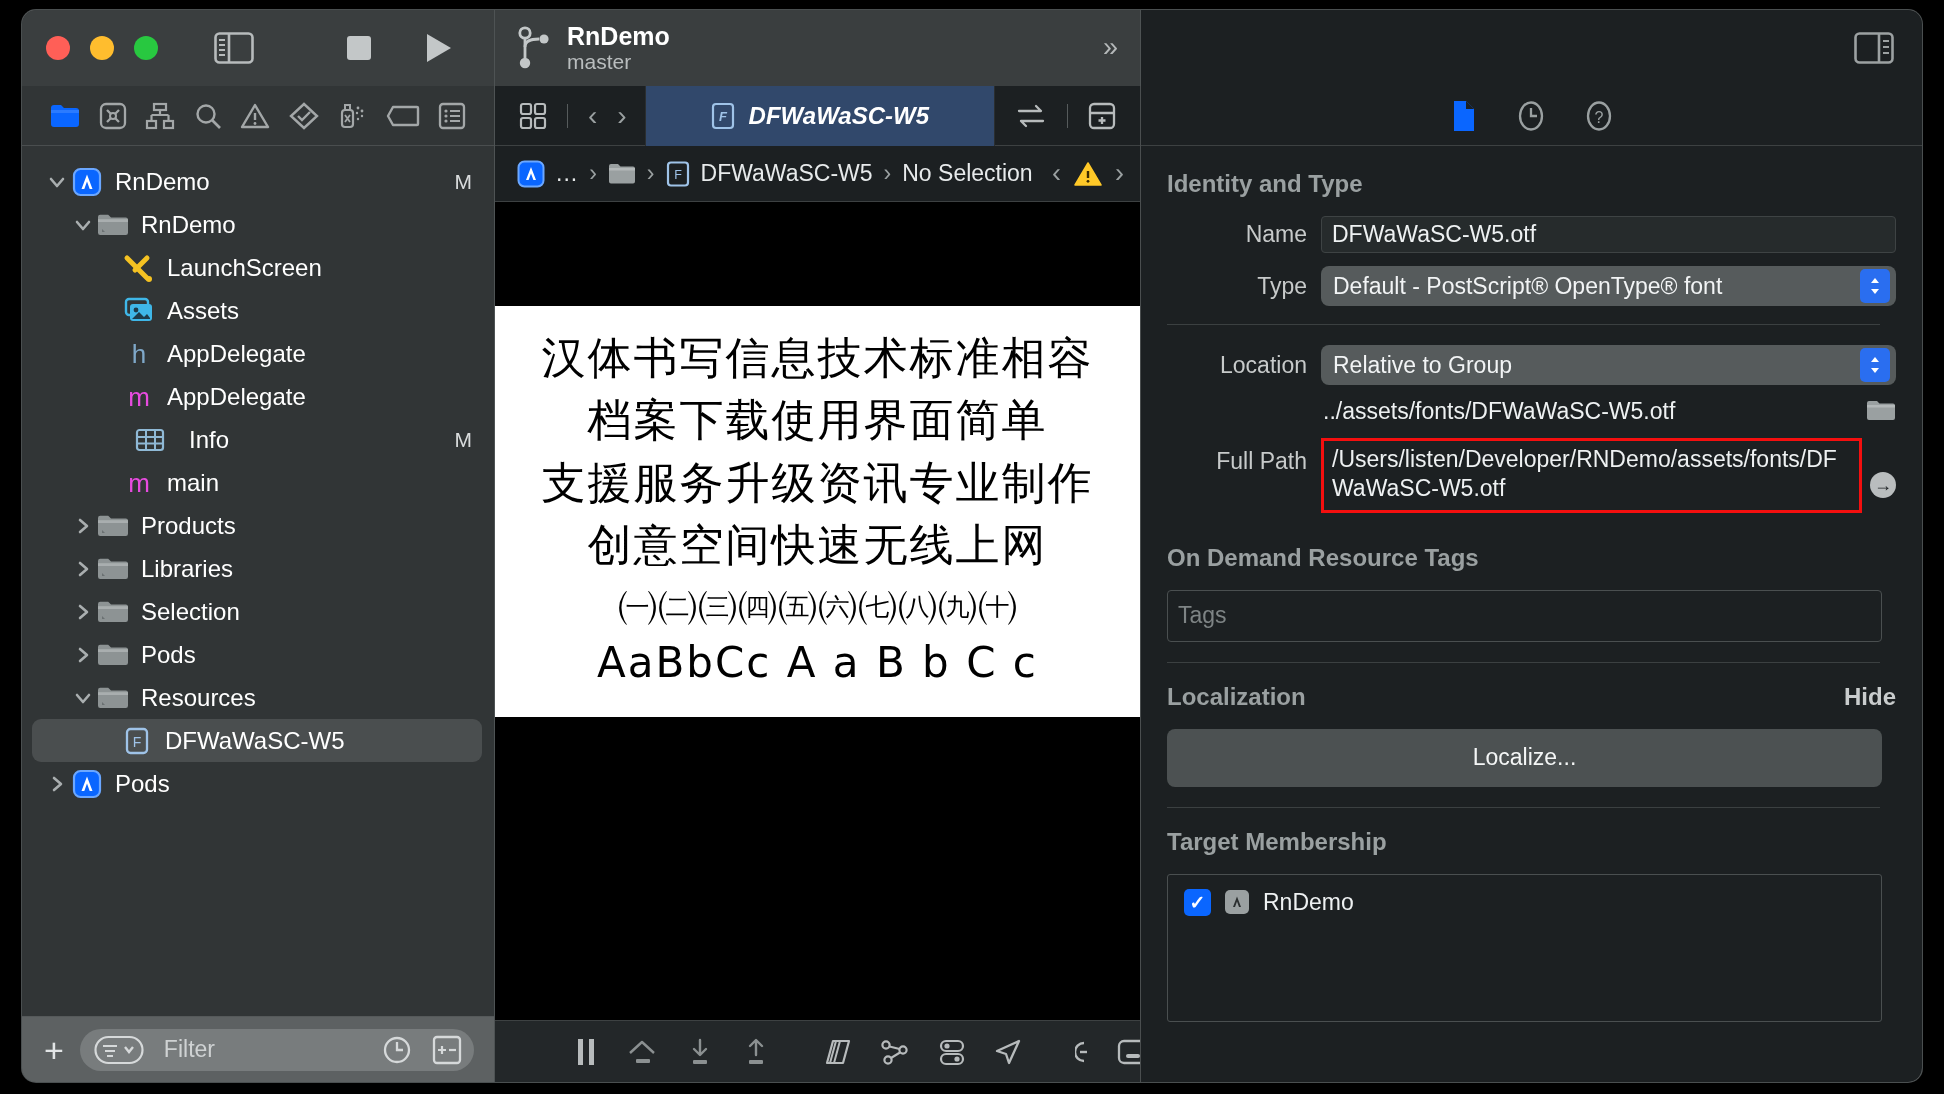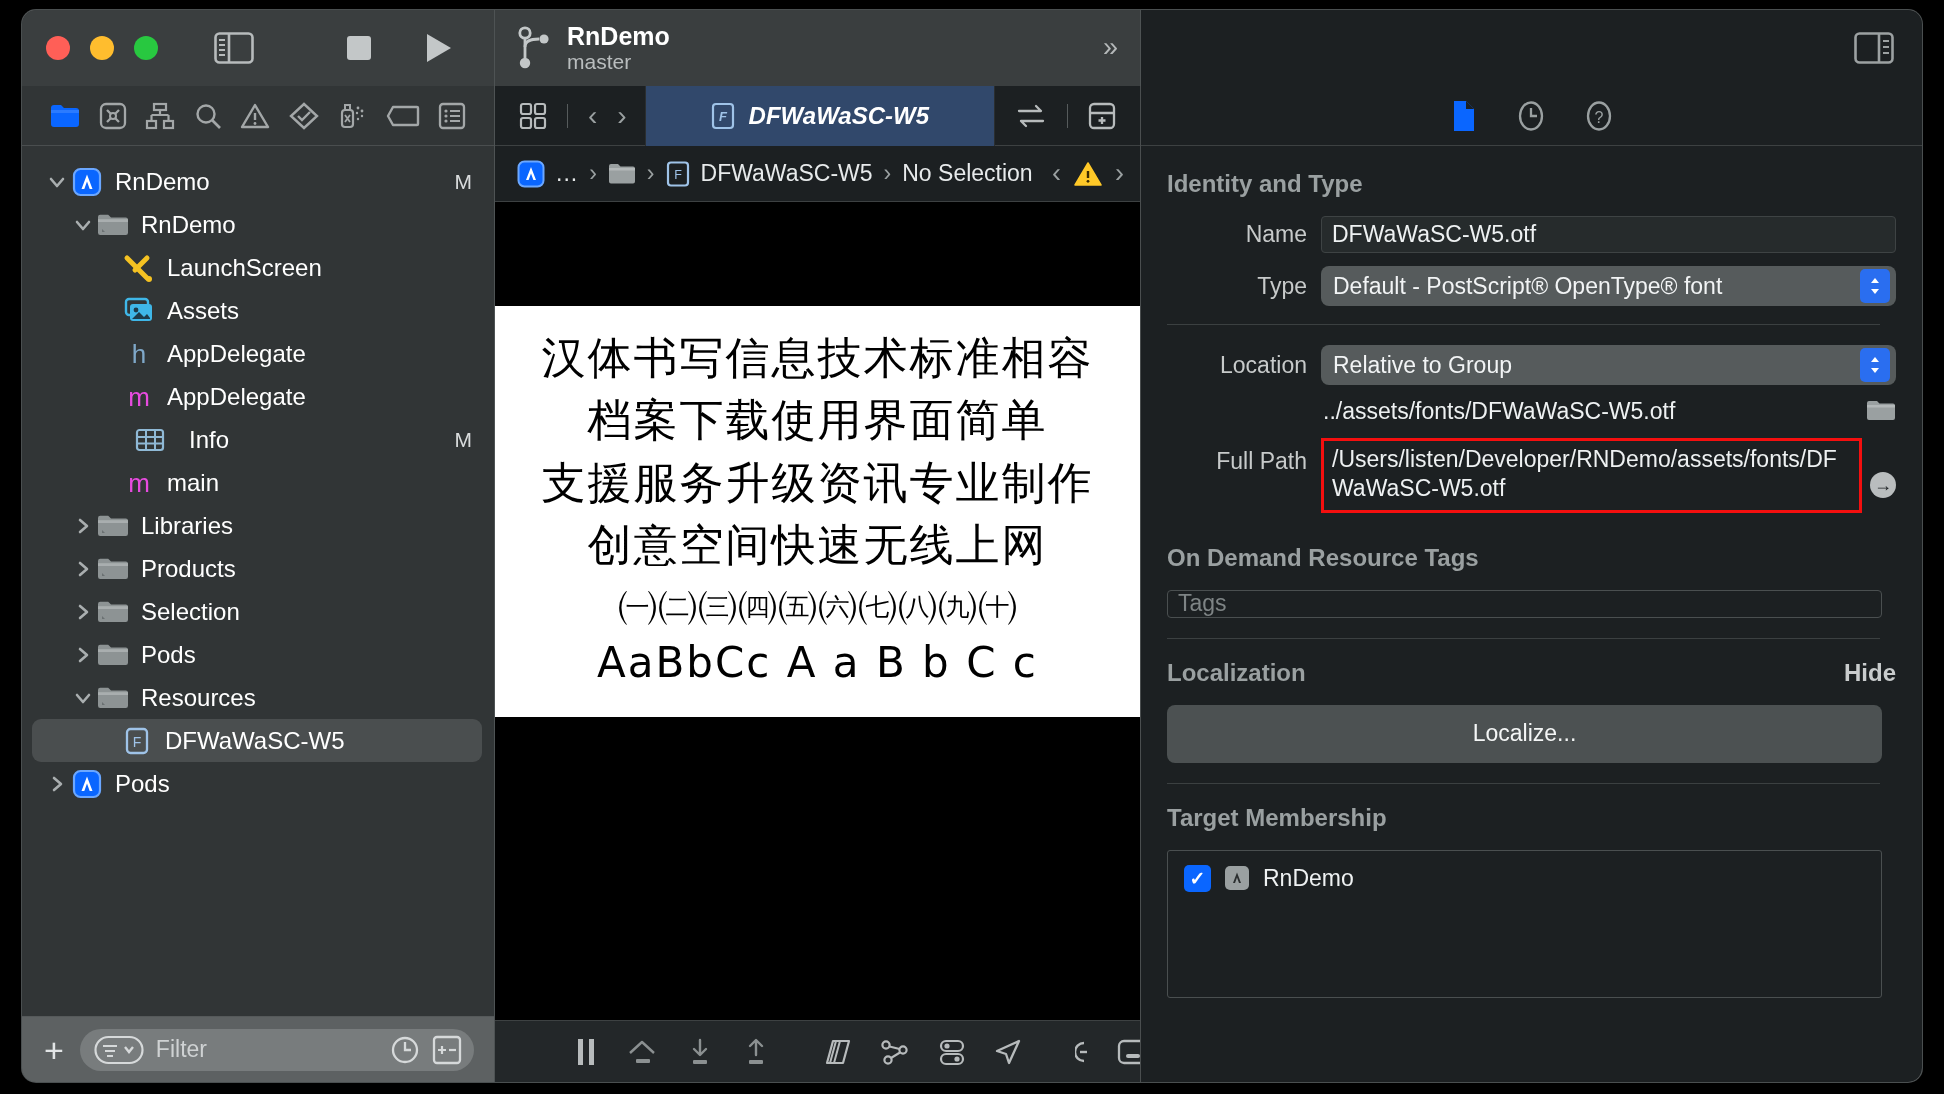--- a/index.html
+++ b/index.html
@@ -126,21 +126,21 @@
     background: #5d6162;
     border-top: 1px solid #55595a;
   }
   .plus { color: #e2e5e6; font-size: 34px; font-weight: 300; line-height: 1; }
   .filter-field {
     flex: 1; height: 42px;
     background: #787c7d;
     border-radius: 21px;
     display: flex; align-items: center;
     padding: 0 12px 0 14px;
-    gap: 12px;
+    gap: 20px;
   }
   .filter-ph { color: #cfd2d3; font-size: 23px; flex: 1; }
 
   
   .editor { flex: 1; display: flex; flex-direction: column; background: #1c2022; min-width: 0; }
   .jump-bar {
     height: 60px;
     display: flex; align-items: center;
     background: #1c2022;
     border-bottom: 1px solid #3d4142;
@@ -277,21 +277,21 @@
   .arrow-btn {
     width: 26px; height: 26px; border-radius: 50%;
     background: #b9bdbe;
     color: #1c2022; font-size: 18px;
     display: flex; align-items: center; justify-content: center;
     margin-left: 8px;
   }
   .divider { height: 1px; background: #3b4041; margin: 18px 16px 20px 16px; }
 
   .tags-field {
-    height: 28px;
+    height: 52px;
     background: #1c2022;
     border: 1px solid #4a4f50;
     border-radius: 4px;
     display: flex; align-items: center;
     padding: 0 10px;
     color: #7e8485; font-size: 23px;
     margin: 0 14px 8px 16px;
   }
   .localize-btn {
     height: 58px;
@@ -571,36 +571,36 @@
                 <path d="M7 4 L14 10 L7 16" fill="none" stroke="#a9aeaf" stroke-width="2.6" stroke-linecap="round" stroke-linejoin="round"></path>
               </svg>
             </span>
             <span class="ficon">
               <svg width="32" height="26" viewBox="0 0 32 26">
                 <path d="M1 5 a2.2 2.2 0 0 1 2.2-2.2 h8 l2.8 2.8 h14.8 a2.2 2.2 0 0 1 2.2 2.2 v13 a2.2 2.2 0 0 1 -2.2 2.2 h-25.6 a2.2 2.2 0 0 1 -2.2 -2.2 z" fill="#8d9394"></path>
                 <rect x="1" y="7.2" width="30" height="2.8" fill="#a9aeaf"></rect>
                 <path d="M5 17 l3 3 h-3 z" fill="#6b7172"></path>
               </svg>
             </span>
-            <span class="rlabel">Libraries</span>
+            <span class="rlabel">Products</span>
           </div>
           <div class="row" style="padding-left: 48px;">
             <span class="disc">
               <svg width="20" height="20" viewBox="0 0 20 20">
                 <path d="M7 4 L14 10 L7 16" fill="none" stroke="#a9aeaf" stroke-width="2.6" stroke-linecap="round" stroke-linejoin="round"></path>
               </svg>
             </span>
             <span class="ficon">
               <svg width="32" height="26" viewBox="0 0 32 26">
                 <path d="M1 5 a2.2 2.2 0 0 1 2.2-2.2 h8 l2.8 2.8 h14.8 a2.2 2.2 0 0 1 2.2 2.2 v13 a2.2 2.2 0 0 1 -2.2 2.2 h-25.6 a2.2 2.2 0 0 1 -2.2 -2.2 z" fill="#8d9394"></path>
                 <rect x="1" y="7.2" width="30" height="2.8" fill="#a9aeaf"></rect>
                 <path d="M5 17 l3 3 h-3 z" fill="#6b7172"></path>
               </svg>
             </span>
-            <span class="rlabel">Products</span>
+            <span class="rlabel">Libraries</span>
           </div>
           <div class="row" style="padding-left: 48px;">
             <span class="disc">
               <svg width="20" height="20" viewBox="0 0 20 20">
                 <path d="M7 4 L14 10 L7 16" fill="none" stroke="#a9aeaf" stroke-width="2.6" stroke-linecap="round" stroke-linejoin="round"></path>
               </svg>
             </span>
             <span class="ficon">
               <svg width="32" height="26" viewBox="0 0 32 26">
                 <path d="M1 5 a2.2 2.2 0 0 1 2.2-2.2 h8 l2.8 2.8 h14.8 a2.2 2.2 0 0 1 2.2 2.2 v13 a2.2 2.2 0 0 1 -2.2 2.2 h-25.6 a2.2 2.2 0 0 1 -2.2 -2.2 z" fill="#8d9394"></path>

